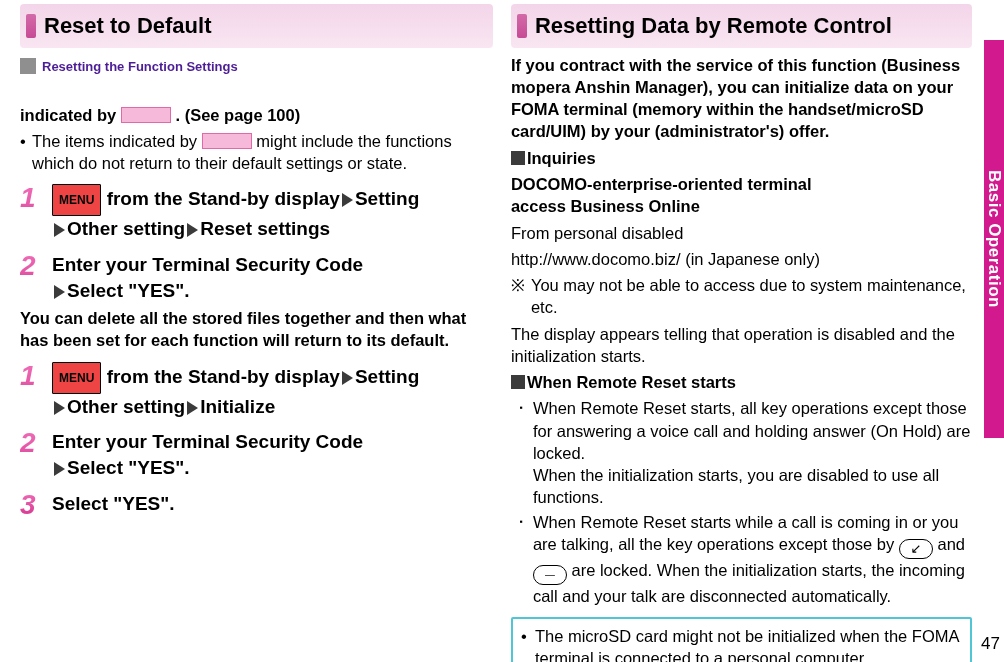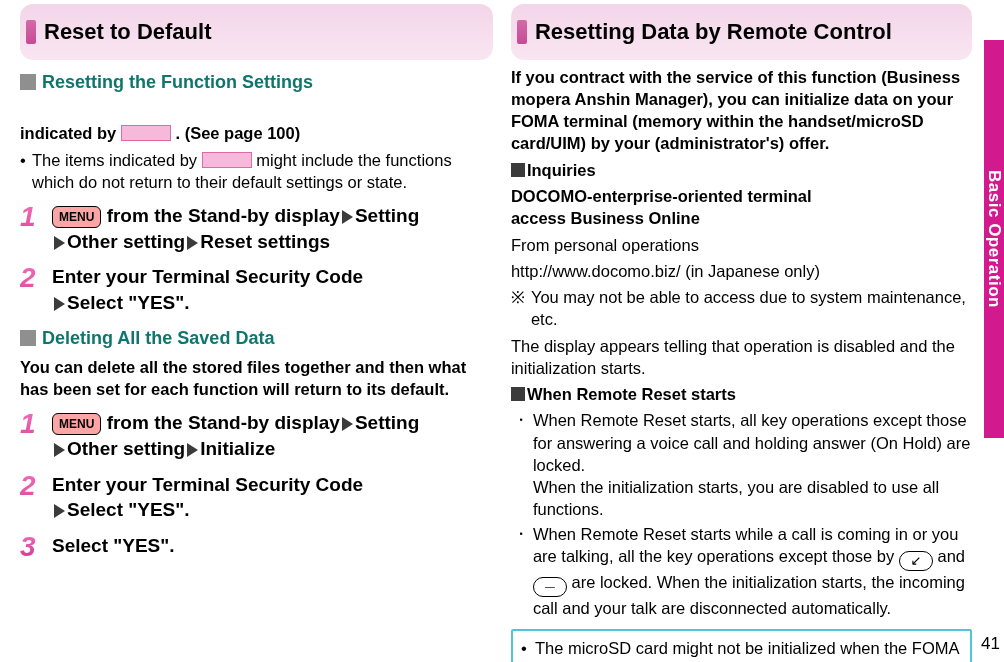--- a/index.html
+++ b/index.html
@@ -19,40 +19,40 @@
     padding: 0 20px 0 20px;
   }
   .col {
     flex: 1 1 50%;
     min-width: 0;
   }
   .heading-band {
     display: flex;
     align-items: center;
     background: linear-gradient(#f3d5e9, #f9e6f2);
-    border-radius: 13px;
-    padding: 13px 6px;
+    border-radius: 4px;
+    padding: 7px 6px;
     margin: 4px 0 6px 0;
     font-weight: bold;
     font-size: 22px;
   }
   .heading-band .bar {
     display: inline-block;
     width: 10px;
     height: 24px;
     background: linear-gradient(#d36aa9,#c74a95);
     border-radius: 2px;
     margin-right: 8px;
   }
   .subhead {
     display: flex;
     align-items: center;
     font-weight: bold;
-    font-size: 18px;
-    color: #0f766e;
+    font-size: 13px;
+    color: #4c1d95;
     margin: 10px 0 6px 0;
   }
   .subhead .sq {
     display: inline-block;
     width: 16px;
     height: 16px;
     background: #8f8f8f;
     margin-right: 6px;
   }
   .intro, .intro-b {
@@ -89,27 +89,27 @@
     background-clip: text;
     color: transparent;
     font-weight: bold;
   }
   .step-body { flex: 1; }
   .key {
     display: inline-flex;
     align-items: center;
     justify-content: center;
     border: 1.5px solid #000;
-    border-radius: 6px;
+    border-radius: 1px;
     padding: 0 6px;
-    height: 22px;
+    height: 32px;
     font-size: 12px;
     font-weight: bold;
     vertical-align: middle;
-    background: #fca5a5;
+    background: #ef4444;
     min-width: 30px;
   }
   .key-round {
     display: inline-flex;
     align-items: center;
     justify-content: center;
     border: 1.5px solid #000;
     border-radius: 12px;
     width: 34px;
     height: 20px;
@@ -221,24 +221,20 @@
     </div>
 
     <div class="step">
       <div class="step-num">2</div>
       <div class="step-body">
         <span>Enter your Terminal Security Code</span><br>
         <span class="tri"></span><span>Select "YES".</span>
       </div>
     </div>
 
-    <div class="subhead">
-      <span class="sq"></span>
-      <span>Deleting All the Saved Data</span>
-    </div>
 
     <p class="intro">You can delete all the stored files together and then what has been set for each function will return to its default.</p>
 
     <div class="step">
       <div class="step-num">1</div>
       <div class="step-body">
         <span class="key">MENU</span>
         <span>from the Stand-by display</span><span class="tri"></span><span>Setting</span><br>
         <span class="tri"></span><span>Other setting</span><span class="tri"></span><span>Initialize</span>
       </div>
@@ -266,21 +262,21 @@
       <span>Resetting Data by Remote Control</span>
     </div>
 
     <p class="intro">If you contract with the service of this function (Business mopera Anshin Manager), you can initialize data on your FOMA terminal (memory within the handset/microSD card/UIM) by your (administrator's) offer.</p>
 
     <p class="para">
       <span class="inline-sq"></span><b>Inquiries</b>
     </p>
     <p class="intro-b">DOCOMO-enterprise-oriented terminal</p>
     <p class="intro-b">access Business Online</p>
-    <p class="para">From personal operations</p>
+    <p class="para">From personal disabled</p>
     <p class="para">http://www.docomo.biz/ (in Japanese only)</p>
 
     <div class="kome">
       <div class="mk">※</div>
       <div class="tx">You may not be able to access due to system maintenance, etc.</div>
     </div>
 
     <p class="para">The display appears telling that operation is disabled and the initialization starts.</p>
     <p class="para">
       <span class="inline-sq"></span><b>When Remote Reset starts</b>
@@ -312,13 +308,13 @@
         <div class="tx">The microSD card might not be initialized when the FOMA terminal is connected to a personal computer.</div>
       </div>
     </div>
   </div>
 
 </div>
 
 <div class="side-tab">
   <div class="label">Basic Operation</div>
 </div>
-<div class="page-num">41</div>
+<div class="page-num">47</div>
 
 </body></html>

